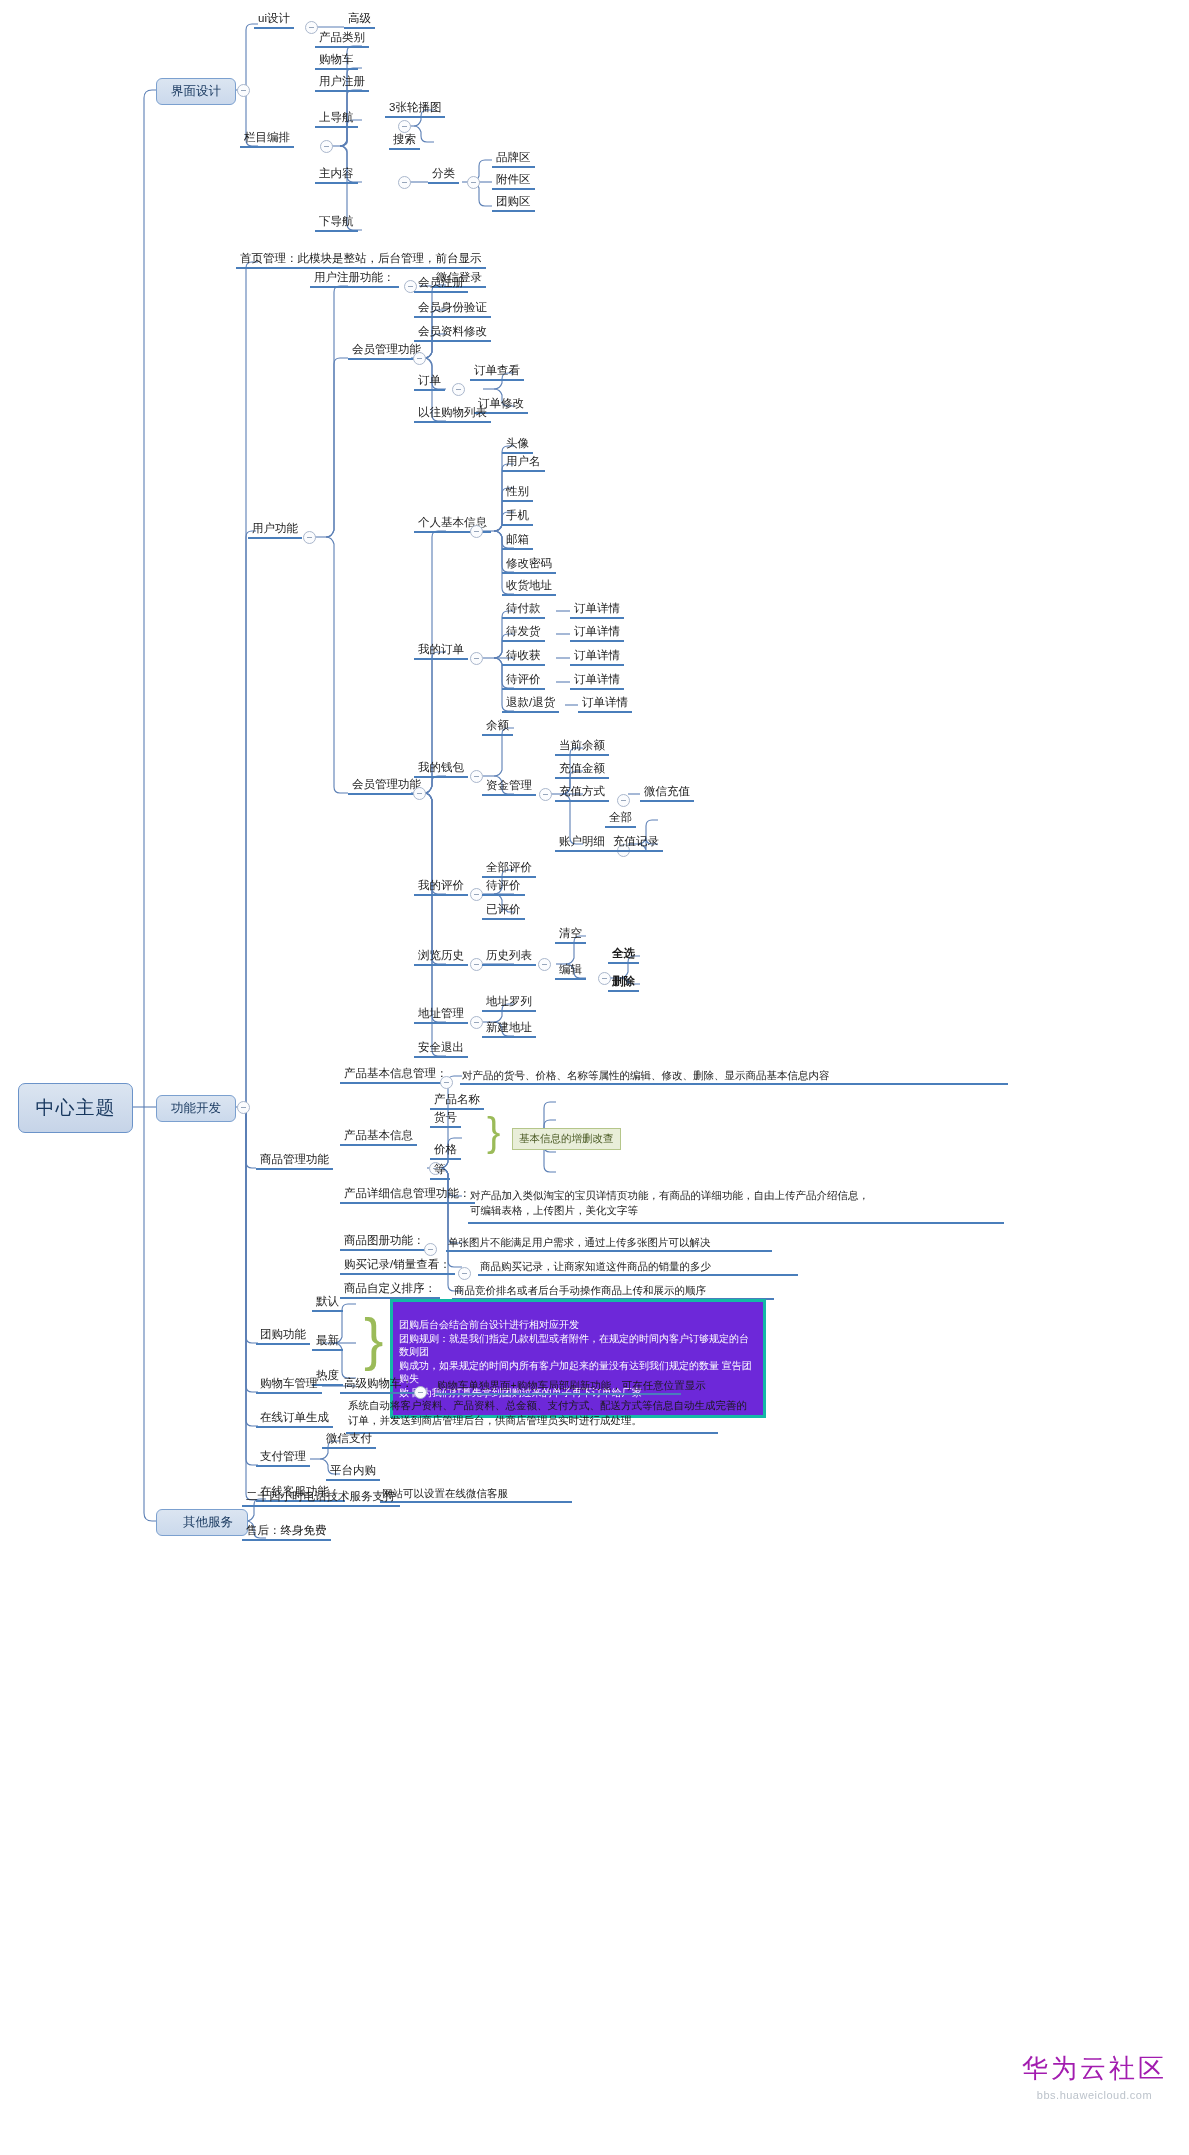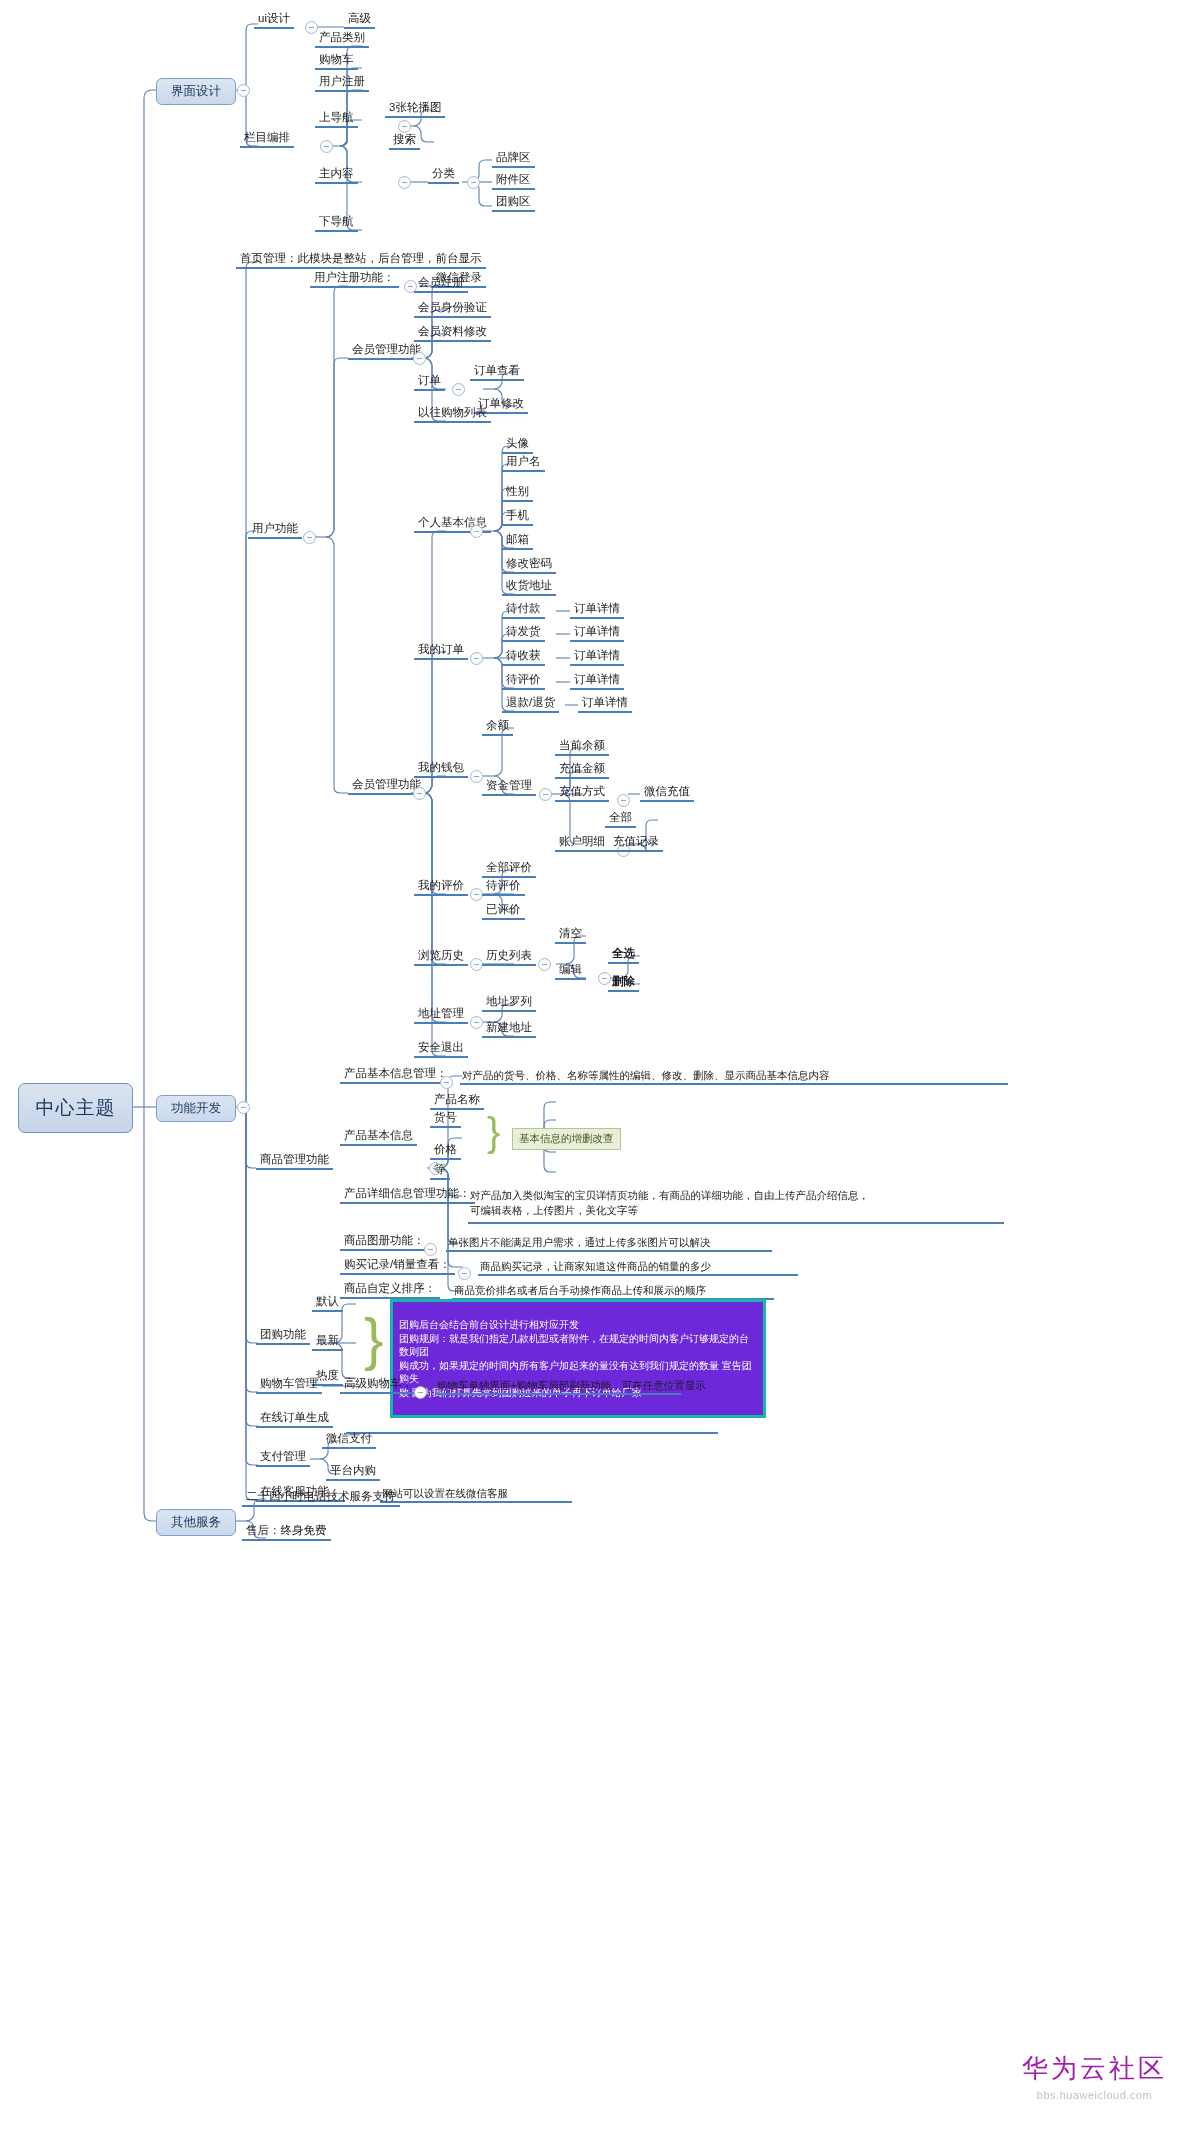--- a/index.html
+++ b/index.html
@@ -232,21 +232,21 @@
   </svg>
 
   <div class="root">中心主题</div>
 
   <div class="l1" style="left:156px;top:78px;">界面设计</div>
   <div class="tog" style="left:237px;top:84px;"></div>
 
   <div class="l1" style="left:156px;top:1095px;">功能开发</div>
   <div class="tog" style="left:237px;top:1101px;"></div>
 
-  <div class="l1" style="left:156px;top:1509px;">其他服务</div>
+  <div class="l1" style="left:156px;top:1509px;padding-left:12px;">其他服务</div>
 
   <div class="node" style="left:254px;top:12px;">
       <span class="txt">ui设计</span>
     </div>
   <div class="tog" style="left:305px;top:21px;"></div>
   <div class="node" style="left:344px;top:12px;">
       <span class="txt">高级</span>
     </div>
 
   <div class="node" style="left:240px;top:131px;">
@@ -573,20 +573,22 @@
   <div class="node" style="left:340px;top:1377px;">
       <span class="txt">高级购物车：</span>
     </div>
   <div class="tog" style="left:414px;top:1386px;"></div>
   <div class="note" style="left:437px;top:1378px;">购物车单独界面+购物车局部刷新功能，可在任意位置显示</div>
   <div style="position:absolute;left:435px;top:1393px;width:246px;height:2px;background:#4A7EBB;"></div>
 
   <div class="node" style="left:256px;top:1411px;">
       <span class="txt">在线订单生成</span>
     </div>
+  <div class="note" style="left:348px;top:1398px;">系统自动将客户资料、产品资料、总金额、支付方式、配送方式等信息自动生成完善的
+订单，并发送到商店管理后台，供商店管理员实时进行成处理。</div>
   <div style="position:absolute;left:346px;top:1432px;width:372px;height:2px;background:#4A7EBB;"></div>
 
   <div class="node" style="left:256px;top:1450px;">
       <span class="txt">支付管理</span>
     </div>
   <div class="node" style="left:322px;top:1432px;">
       <span class="txt">微信支付</span>
     </div>
   <div class="node" style="left:326px;top:1464px;">
       <span class="txt">平台内购</span>

